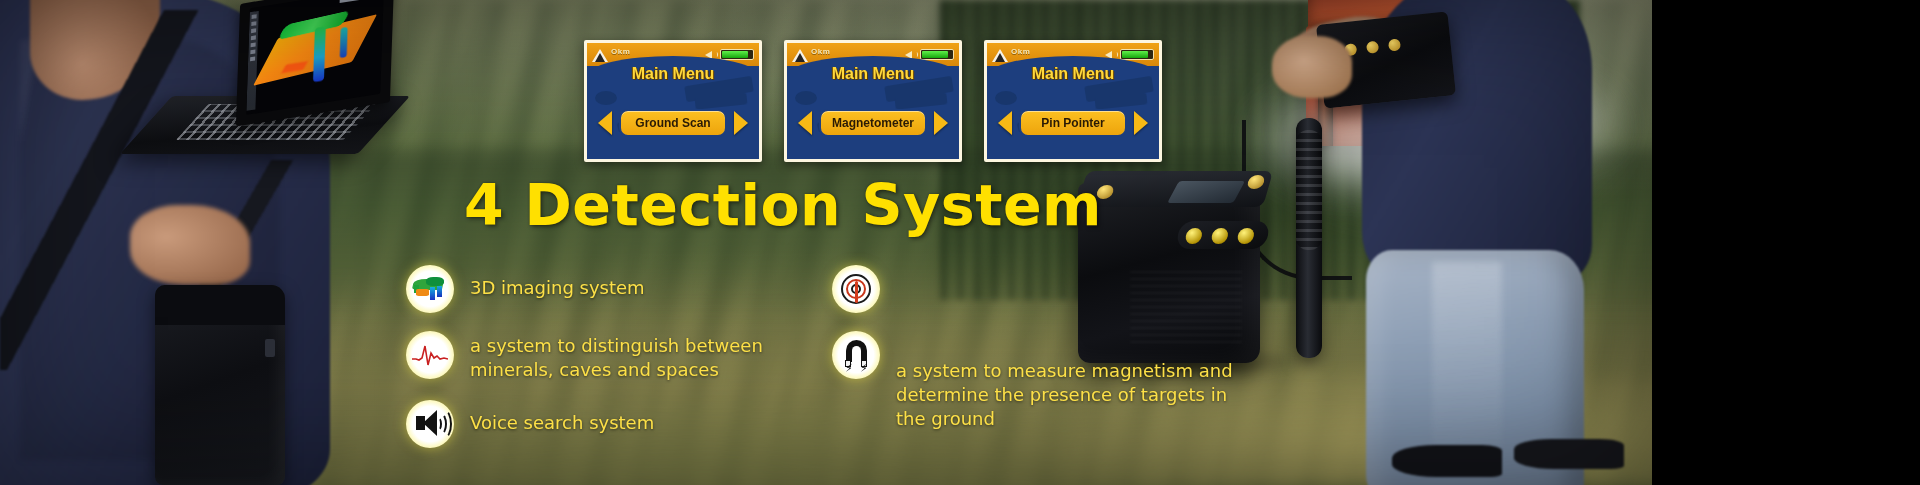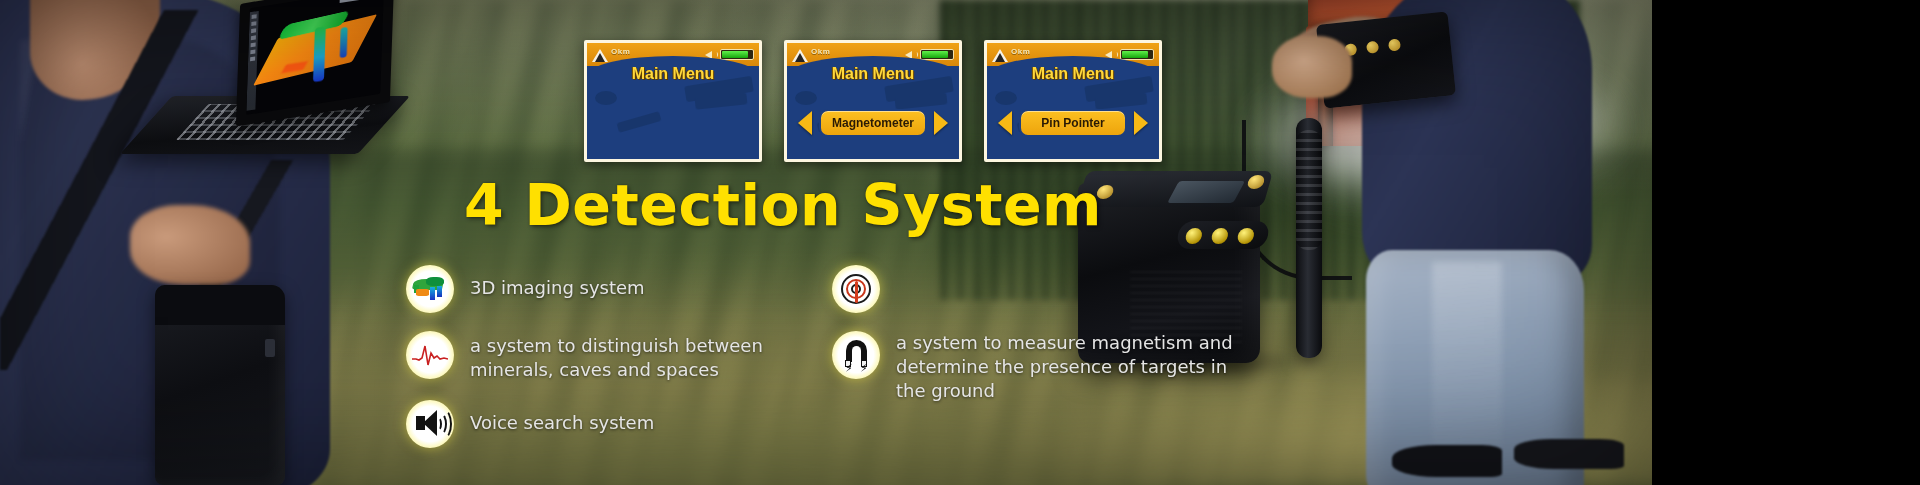--- a/index.html
+++ b/index.html
@@ -353,26 +353,26 @@
   .feat-col.right{left:832px;top:265px;width:420px;}
   .feat{display:flex;align-items:flex-start;gap:16px;}
   .feat + .feat{margin-top:18px;}
   .feat .ico{
     flex:0 0 auto;width:48px;height:48px;border-radius:50%;
     background:radial-gradient(circle at 50% 50%, #ffffff 52%, #fdf7a5 76%, #eddb2a 100%);
     box-shadow:0 0 12px rgba(240,226,70,.55);
     position:relative;overflow:hidden;
   }
   .feat .txt{
-    color:#e5e5e5;font-size:18px;line-height:1.32;padding-top:11px;
+    color:#fde047;font-size:18px;line-height:1.32;padding-top:11px;
     text-shadow:0 1px 3px rgba(0,0,0,.6);
     font-family:"DejaVu Sans", sans-serif;
   }
   .feat.two .txt{padding-top:3px;}
-  .feat.three .txt{padding-top:0px;}
+  .feat.three .txt{padding-top:0px;margin-top:28px;}
 
   
   .ic-3d .m1{position:absolute;left:7px;top:14px;width:30px;height:11px;background:#2fa53c;
     border-radius:40% 40% 10% 20%;transform:skewX(-12deg);}
   .ic-3d .m2{position:absolute;left:20px;top:12px;width:18px;height:9px;background:#0f8f3c;border-radius:40%;}
   .ic-3d .m3{position:absolute;left:10px;top:24px;width:13px;height:7px;background:#f08a14;border-radius:20%;}
   .ic-3d .m4{position:absolute;left:24px;top:22px;width:5px;height:13px;background:linear-gradient(180deg,#16b4e0,#1b31c4);}
   .ic-3d .m5{position:absolute;left:31px;top:21px;width:5px;height:11px;background:linear-gradient(180deg,#17a9dc,#1530bd);}
   .ic-3d .m6{position:absolute;left:8px;top:20px;width:5px;height:8px;background:#1fa23a;}
 
@@ -526,20 +526,25 @@
             <span></span>
           </div>
       </div>
       <div class="panel-art">
         <div class="chunk" style="left:98px;top:4px;width:68px;height:16px;transform:rotate(-9deg);"></div>
         <div class="chunk" style="left:108px;top:18px;width:52px;height:12px;transform:rotate(-6deg);"></div>
         <div class="chunk" style="left:8px;top:14px;width:22px;height:14px;border-radius:50%;"></div>
         <div class="chunk" style="left:30px;top:40px;width:44px;height:10px;transform:rotate(-16deg);"></div>
       </div>
       <div class="panel-title">Main Menu</div>
+      <div class="panel-sel">
+        <div class="arrow-l"></div>
+        <div class="sel-btn">Ground Scan</div>
+        <div class="arrow-r"></div>
+      </div>
     </div>
 
     <div class="panel">
       <div class="panel-bar">
         <div class="bar-logo">
             <div class="tri"></div>
             <div class="tri2"></div>
           </div>
         <div class="bar-brand">Okm</div>
         <div class="bar-spk">

